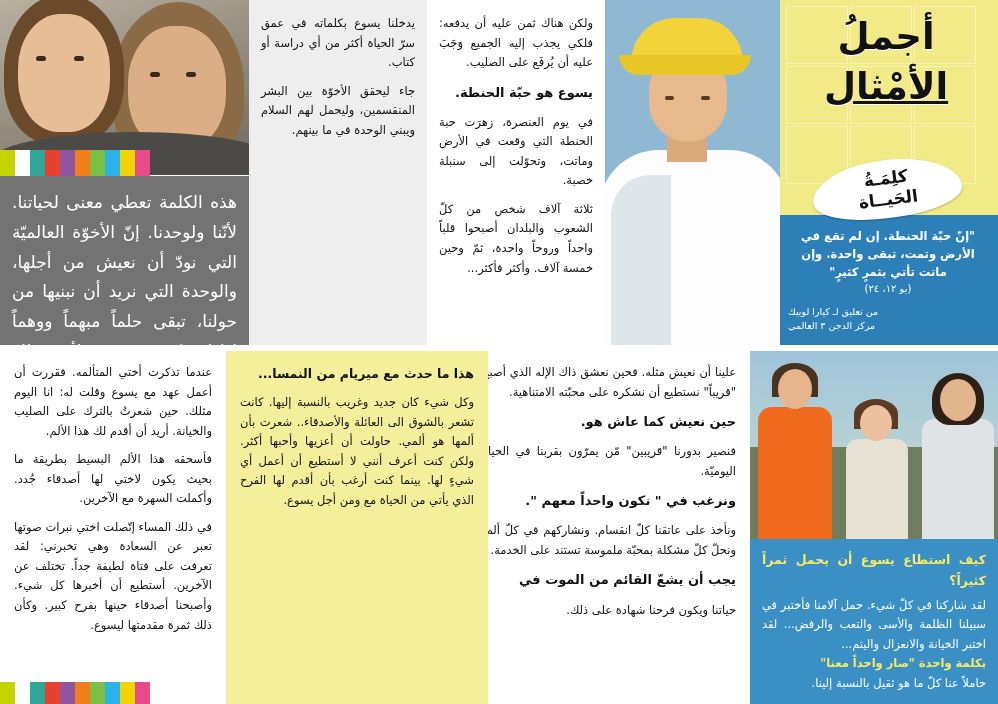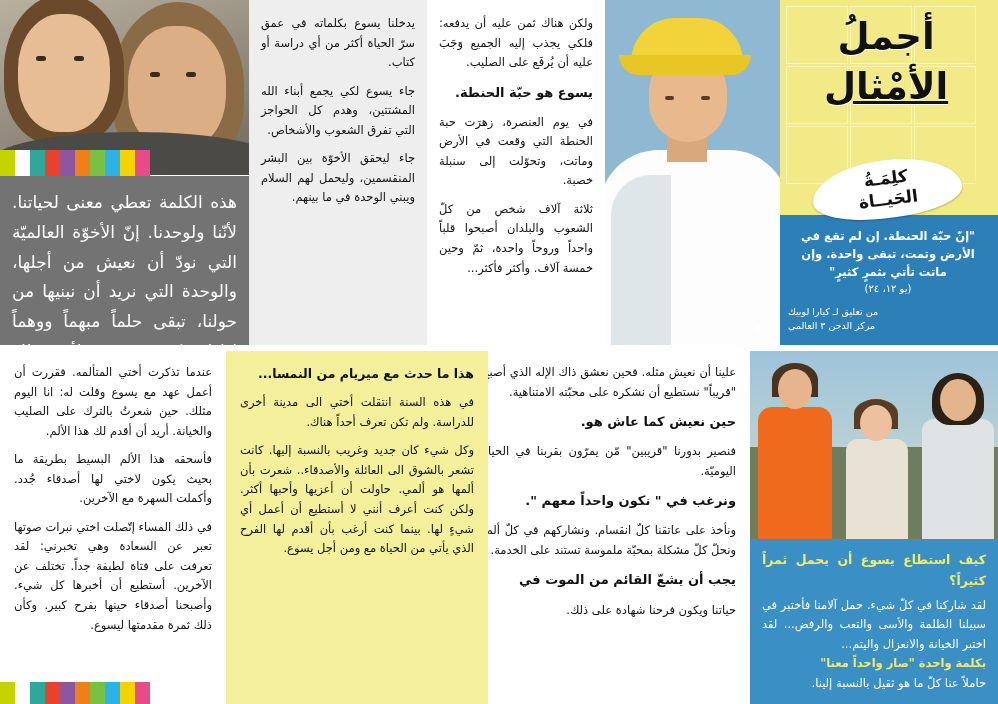--- a/index.html
+++ b/index.html
@@ -360,21 +360,20 @@
       <i style="background:#e8412e"></i>
         <i style="background:#2fa89b"></i>
         <i style="background:#ffffff"></i>
       <i style="background:#c5d400"></i>
     </div>
 
     <div class="blue-quote">هذه الكلمة تعطي معنى لحياتنا. لأنّنا ولوحدنا. إنّ الأخوّة العالميّة التي نودّ أن نعيش من أجلها، والوحدة التي نريد أن نبنيها من حولنا، تبقى حلماً مبهماً ووهماً إذا لم نكن مستعدين لأن نسلك الطريق الذي سلكه يسوع.</div>
 
     <div class="col-text-b">
       <p>يدخلنا يسوع بكلماته في عمق سرّ الحياة أكثر من أي دراسة أو كتاب.</p>
-      <p>جاء يسوع لكي يجمع أبناء الله المشتتين، وهدم كل الحواجز التي تفرق الشعوب والأشخاص.</p>
       <p>جاء ليحقق الأخوّة بين البشر المنقسمين، وليحمل لهم السلام ويبني الوحدة في ما بينهم.</p>
     </div>
 
     <div class="col-text-a">
       <p>ولكن هناك ثمن عليه أن يدفعه: فلكي يجذب إليه الجميع وَجَبَ عليه أن يُرفَع على الصليب.</p>
       <p class="lead-bold">يسوع هو حبّة الحنطة.</p>
       <p>في يوم العنصرة، زهرَت حبة الحنطة التي وقعت في الأرض وماتت، وتحوّلت إلى سنبلة خصبة.</p>
       <p>ثلاثة آلاف شخص من كلّ الشعوب والبلدان أصبحوا قلباً واحداً وروحاً واحدة، ثمّ وحين خمسة آلاف. وأكثر فأكثر...</p>
     </div>
 
@@ -464,21 +463,20 @@
       <p class="lead-bold">حين نعيش كما عاش هو.</p>
       <p>فنصير بدورنا "قريبين" مّن يمرّون بقربنا في الحياة اليوميّة.</p>
       <p class="lead-bold">ونرغب في " نكون واحداً معهم ".</p>
       <p>ونأخذ على عاتقنا كلّ انقسام. ونشاركهم في كلّ ألم. ونحلّ كلّ مشكلة بمحبّة ملموسة تستند على الخدمة.</p>
       <p class="lead-bold">يجب أن يشعّ القائم من الموت في</p>
       <p>حياتنا ويكون فرحنا شهادة على ذلك.</p>
     </div>
 
     <div class="col-bot-b">
       <p class="hd">هذا ما حدث مع ميريام من النمسا...</p>
-      <p>في هذه السنة انتقلت أختي الى مدينة أخرى للدراسة. ولم تكن تعرف أحداً هناك.</p>
       <p>وكل شيء كان جديد وغريب بالنسبة إليها. كانت تشعر بالشوق الى العائلة والأصدقاء.. شعرت بأن ألمها هو ألمي. حاولت أن أعزيها وأحبها أكثر. ولكن كنت أعرف أنني لا أستطيع أن أعمل أي شيءٍ لها. بينما كنت أرغب بأن أقدم لها الفرح الذي يأتي من الحياة مع ومن أجل يسوع.</p>
     </div>
 
     <div class="col-bot-c">
       <p>عندما تذكرت أختي المتألمه. فقررت أن أعمل عهد مع يسوع وقلت له: انا اليوم مثلك. حين شعرتُ بالترك على الصليب والخيانة. أريد أن أقدم لك هذا الألم.</p>
       <p>فأسحقه هذا الألم البسيط بطريقة ما بحيث يكون لاختي لها أصدقاء جُدد. وأكملت السهرة مع الآخرين.</p>
       <p>في ذلك المساء إتّصلت اختي نبرات صوتها تعبر عن السعادة وهي تخبرني: لقد تعرفت على فتاة لطيفة جداً. تختلف عن الآخرين. أستطيع أن أخبرها كل شيء. وأصبحنا أصدقاء حينها بفرح كبير. وكأن ذلك ثمرة مقدمتها ليسوع.</p>
     </div>
 
     <div class="dots-bottom">

